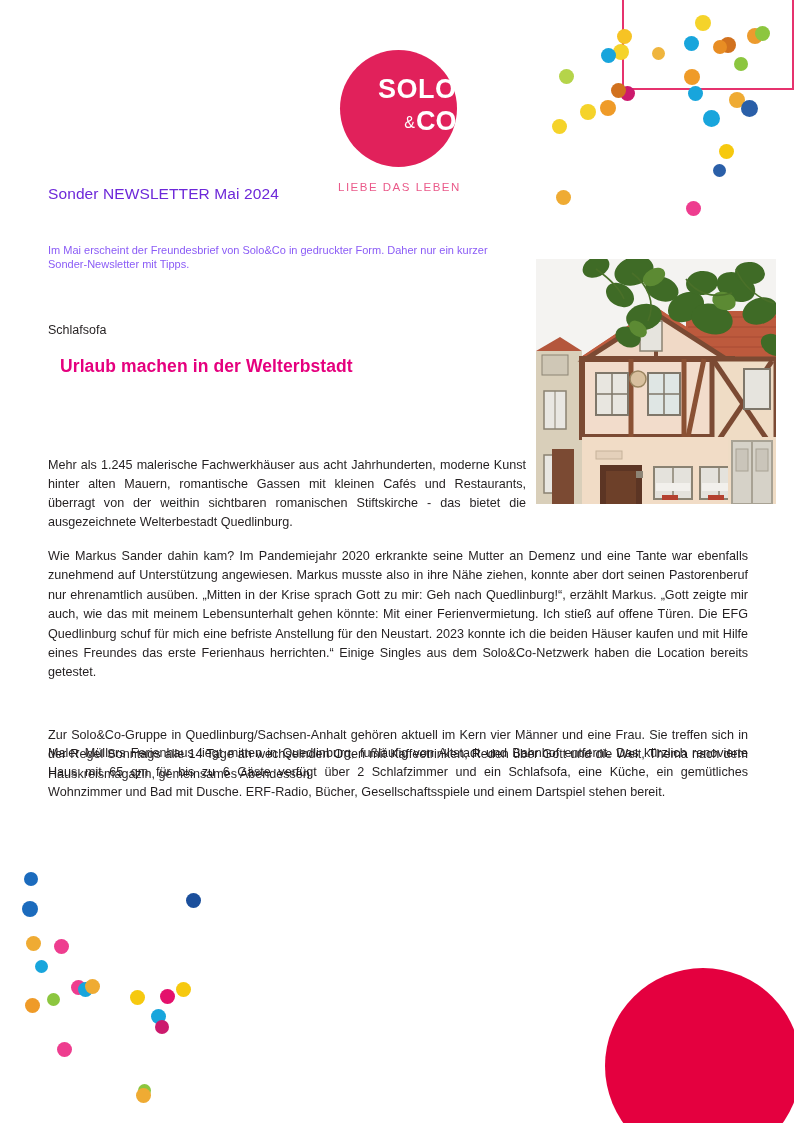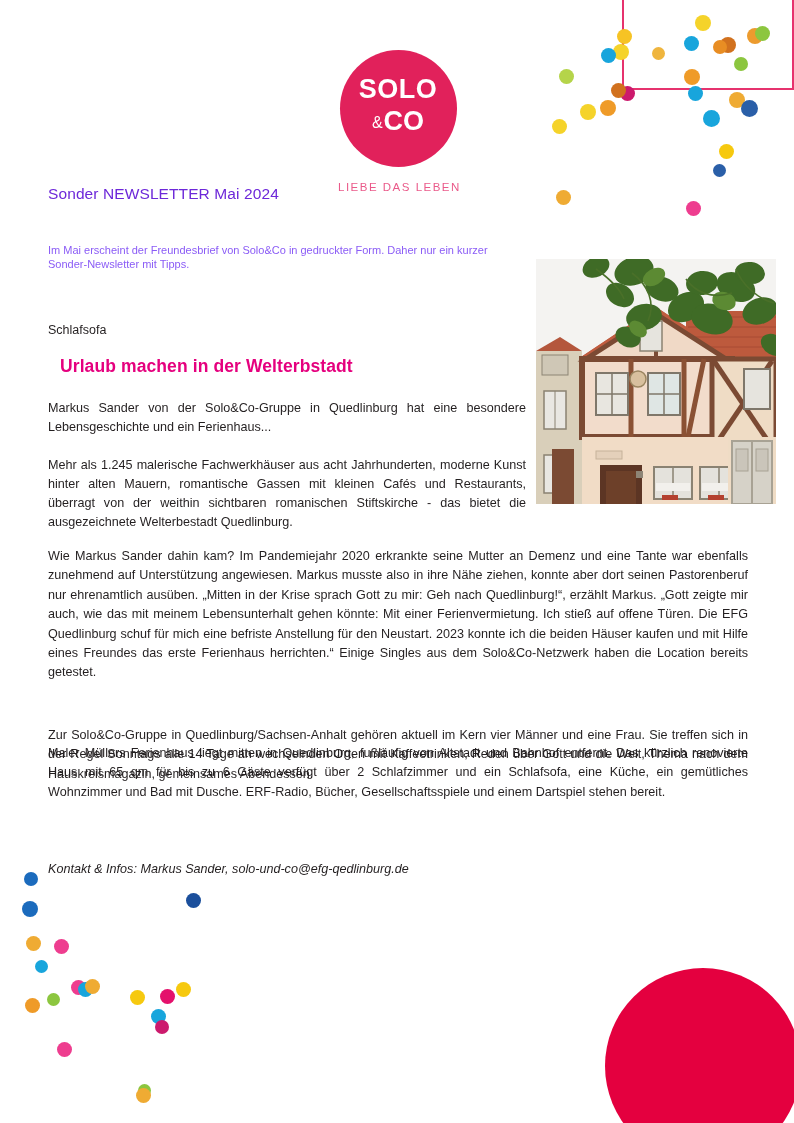--- a/index.html
+++ b/index.html
@@ -42,21 +42,21 @@
     border-radius: 50%;
     background: #e4003f;
   }
 
   
   .logo-block {
     position: absolute;
     left: 338px;
     top: 50px;
     width: 120px;
-    text-align: center;
+    text-align: right;
   }
   .logo-circle {
     width: 117px;
     height: 117px;
     border-radius: 50%;
     background: #e1215b;
     position: relative;
     margin: 0 auto;
   }
   .logo-solo {
@@ -330,27 +330,25 @@
         <g stroke="#4a7029" stroke-width="1.6" fill="none">
           <path d="M96 14 C 112 26, 120 44, 112 62"></path>
           <path d="M150 20 C 160 34, 176 40, 196 34"></path>
           <path d="M200 10 C 206 26, 222 40, 238 44"></path>
           <path d="M60 10 C 74 20, 84 30, 88 40"></path>
         </g>
       </g>
     </svg>
   </div>
 
-  <div class="col-narrow" style="top:399px">Markus Sander von der Solo&amp;Co-Gruppe in Quedlinburg hat eine besondere Lebensgeschichte und ein Ferienhaus...</div>
   <div class="col-narrow" style="top:456px">Mehr als 1.245 malerische Fachwerkhäuser aus acht Jahrhunderten, moderne Kunst hinter alten Mauern, romantische Gassen mit kleinen Cafés und Restaurants, überragt von der weithin sichtbaren romanischen Stiftskirche - das bietet die ausgezeichnete Welterbestadt Quedlinburg.</div>
   <div class="col-wide" style="top:547px">Wie Markus Sander dahin kam? Im Pandemiejahr 2020 erkrankte seine Mutter an Demenz und eine Tante war ebenfalls zunehmend auf Unterstützung angewiesen. Markus musste also in ihre Nähe ziehen, konnte aber dort seinen Pastorenberuf nur ehrenamtlich ausüben. „Mitten in der Krise sprach Gott zu mir: Geh nach Quedlinburg!“, erzählt Markus. „Gott zeigte mir auch, wie das mit meinem Lebensunterhalt gehen könnte: Mit einer Ferienvermietung. Ich stieß auf offene Türen. Die EFG Quedlinburg schuf für mich eine befriste Anstellung für den Neustart. 2023 konnte ich die beiden Häuser kaufen und mit Hilfe eines Freundes das erste Ferienhaus herrichten.“ Einige Singles aus dem Solo&amp;Co-Netzwerk haben die Location bereits getestet.</div>
   <div class="col-wide" style="top:726px">Zur Solo&amp;Co-Gruppe in Quedlinburg/Sachsen-Anhalt gehören aktuell im Kern vier Männer und eine Frau. Sie treffen sich in der Regel Sonntags alle 14 Tage an wechselnden Orten mit Kaffeetrinken, Reden über Gott und die Welt, Thema nach dem Hauskreismagazin, gemeinsames Abendessen.</div>
   <div class="col-wide" style="top:744px">Maler Müllers Ferienhaus liegt mitten in Quedlinburg, fußläufig von Altstadt und Bahnhof entfernt. Das kürzlich renovierte Haus mit 65 qm für bis zu 6 Gäste verfügt über 2 Schlafzimmer und ein Schlafsofa, eine Küche, ein gemütliches Wohnzimmer und Bad mit Dusche. ERF-Radio, Bücher, Gesellschaftsspiele und einem Dartspiel stehen bereit.</div>
 
-  <div class="contact">Kontakt &amp; Infos: Markus Sander, solo-und-co@efg-qedlinburg.de</div>
 
   <div id="confetti-bottom">
       <div class="confetti" style="left: 186px; top: 893px; width: 15px; height: 15px; background: rgb(27, 79, 156);"></div>
       <div class="confetti" style="left: 22px; top: 901px; width: 16px; height: 16px; background: rgb(27, 107, 189);"></div>
       <div class="confetti" style="left: 26px; top: 936px; width: 15px; height: 15px; background: rgb(239, 171, 51);"></div>
       <div class="confetti" style="left: 54px; top: 939px; width: 15px; height: 15px; background: rgb(238, 61, 143);"></div>
       <div class="confetti" style="left: 35px; top: 960px; width: 13px; height: 13px; background: rgb(24, 165, 220);"></div>
       <div class="confetti" style="left: 71px; top: 980px; width: 15px; height: 15px; background: rgb(238, 61, 143);"></div>
       <div class="confetti" style="left: 78px; top: 982px; width: 15px; height: 15px; background: rgb(24, 165, 220);"></div>
       <div class="confetti" style="left: 85px; top: 979px; width: 15px; height: 15px; background: rgb(239, 171, 51);"></div>

